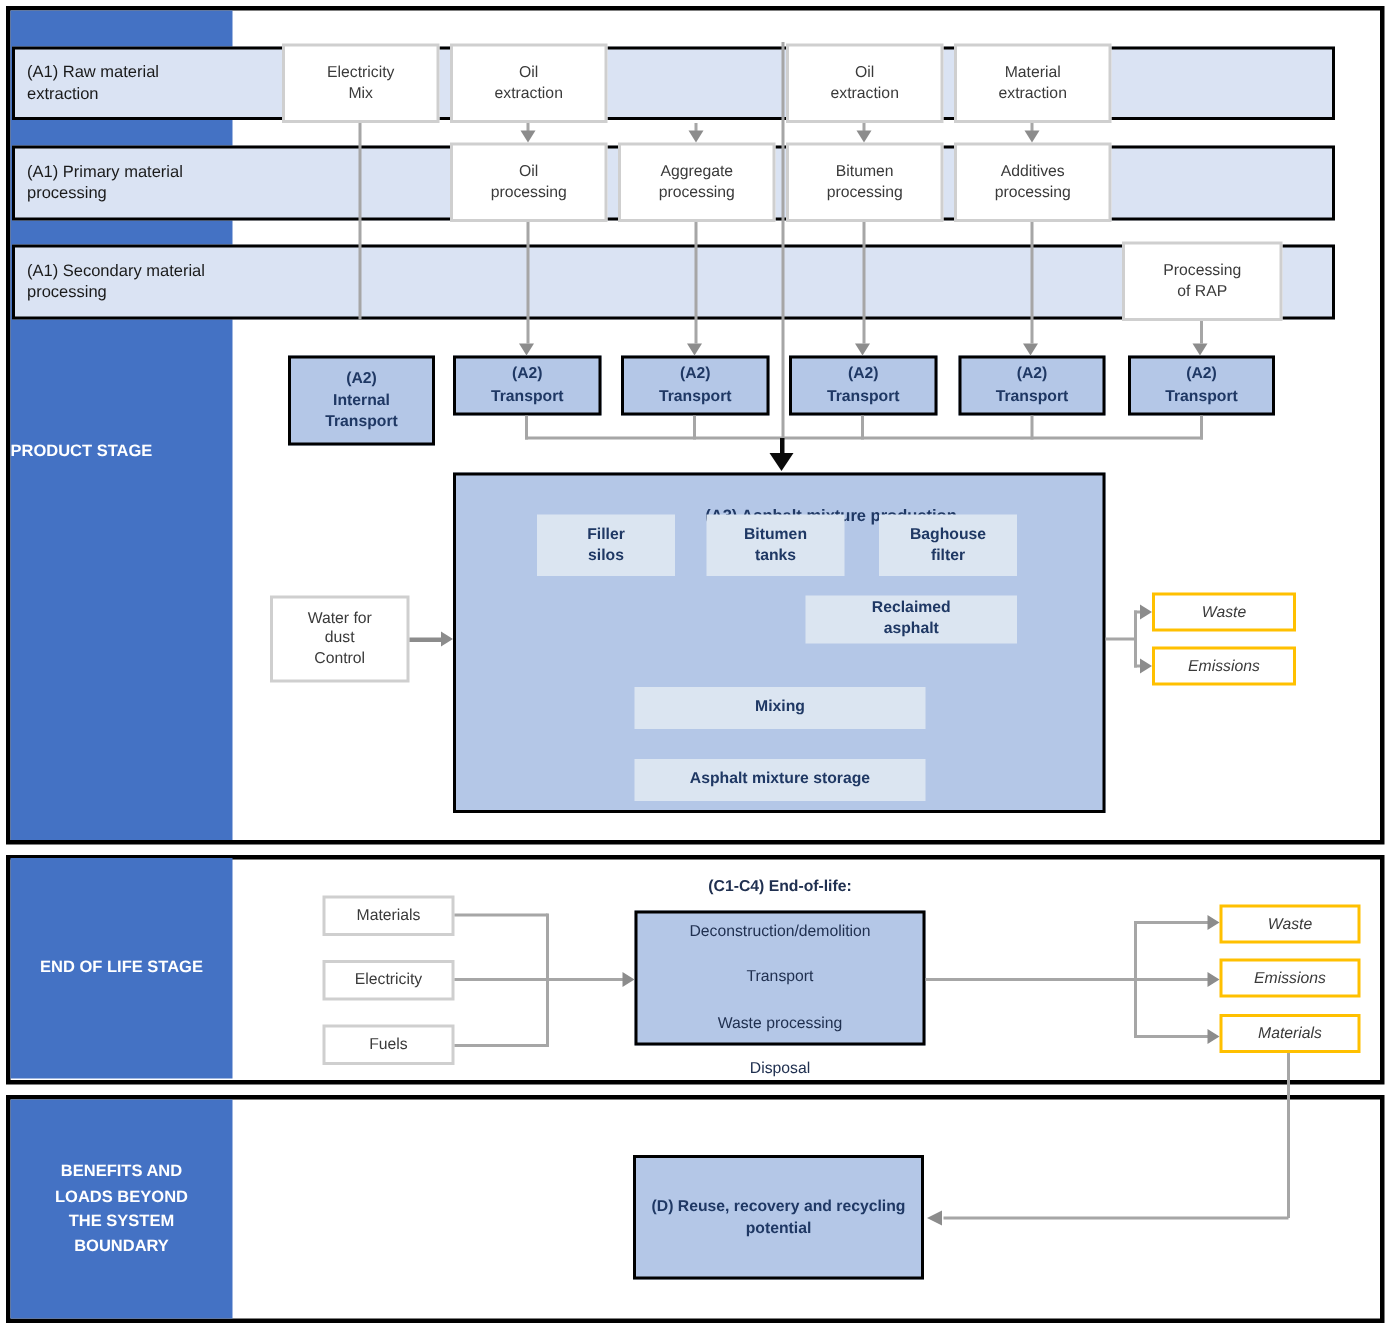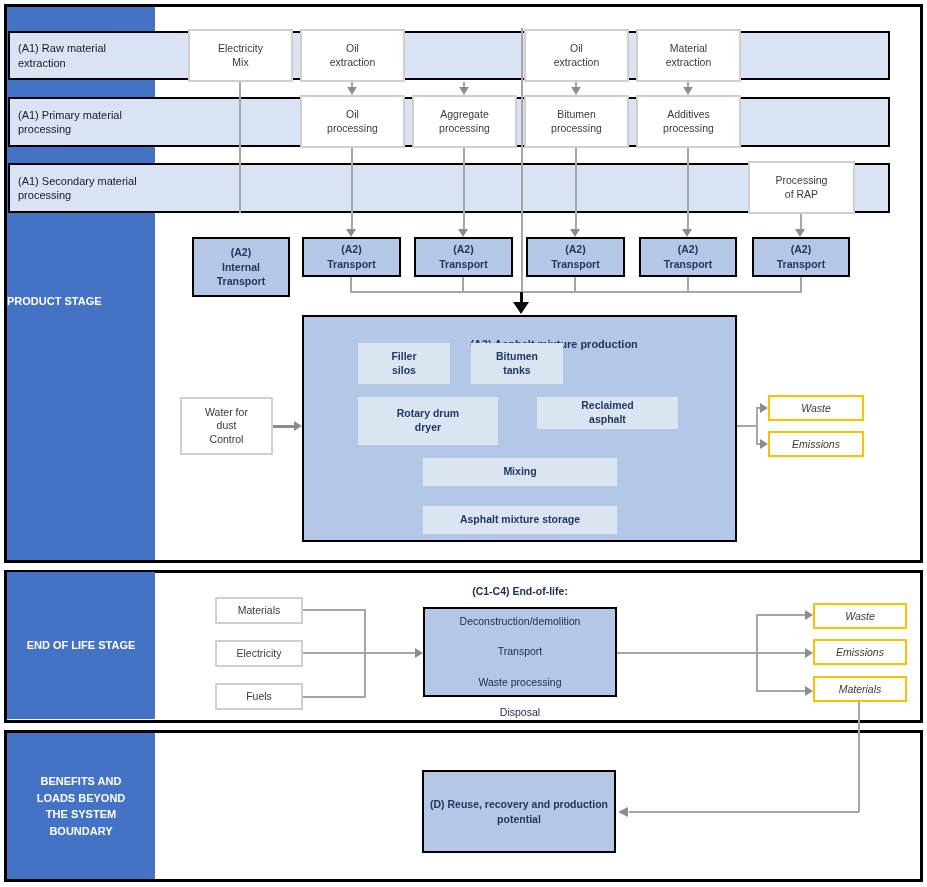--- a/index.html
+++ b/index.html
@@ -112,22 +112,22 @@
 Transport</div>
   <div class="pbox" style="left:752px;top:237px;width:98px;height:40px;">(A2)
 Transport</div>
 
   <div class="pbox" style="left:302px;top:315px;width:435px;height:227px;"></div>
   <div class="a3-title" style="left:302px;top:338px;width:504px;">(A3) Asphalt mixture production</div>
   <div class="ibox" style="left:358px;top:343px;width:92px;height:41px;">Filler
 silos</div>
   <div class="ibox" style="left:471px;top:343px;width:92px;height:41px;">Bitumen
 tanks</div>
-  <div class="ibox" style="left:358px;top:397px;width:140px;height:48px;">Rotary drum
-dryer</div>
+  <div class="ibox" style="left:586px;top:343px;width:92px;height:41px;">Baghouse
+filter</div>
   <div class="ibox" style="left:537px;top:397px;width:141px;height:32px;">Reclaimed
 asphalt</div>
   <div class="ibox" style="left:423px;top:458px;width:194px;height:28px;">Mixing</div>
   <div class="ibox" style="left:423px;top:506px;width:194px;height:28px;">Asphalt mixture storage</div>
 
   <div class="wbox" style="left:180px;top:397px;width:93px;height:58px;">Water for
 dust
 Control</div>
   <div class="ybox" style="left:768px;top:395px;width:96px;height:26px;">Waste</div>
   <div class="ybox" style="left:768px;top:431px;width:96px;height:26px;">Emissions</div>
@@ -201,19 +201,19 @@
   <div class="ar" style="left:415px;top:648px;"></div>
 
   <div class="hl" style="left:617px;top:652px;width:189px;"></div>
   <div class="ar" style="left:805px;top:648px;"></div>
   <div class="vl" style="left:756px;top:614px;height:78px;"></div>
   <div class="hl" style="left:756px;top:614px;width:50px;"></div>
   <div class="ar" style="left:805px;top:610px;"></div>
   <div class="hl" style="left:756px;top:690px;width:50px;"></div>
   <div class="ar" style="left:805px;top:686px;"></div>
 
-  <div class="pbox" style="left:422px;top:770px;width:194px;height:83px;">(D) Reuse, recovery and production
+  <div class="pbox" style="left:422px;top:770px;width:194px;height:83px;">(D) Reuse, recovery and recycling
 potential</div>
   <div class="vl" style="left:858px;top:702px;height:110px;"></div>
   <div class="hl" style="left:629px;top:811px;width:230px;"></div>
   <div class="al" style="left:618px;top:807px;"></div>
 
 </div>
 
 </body></html>

